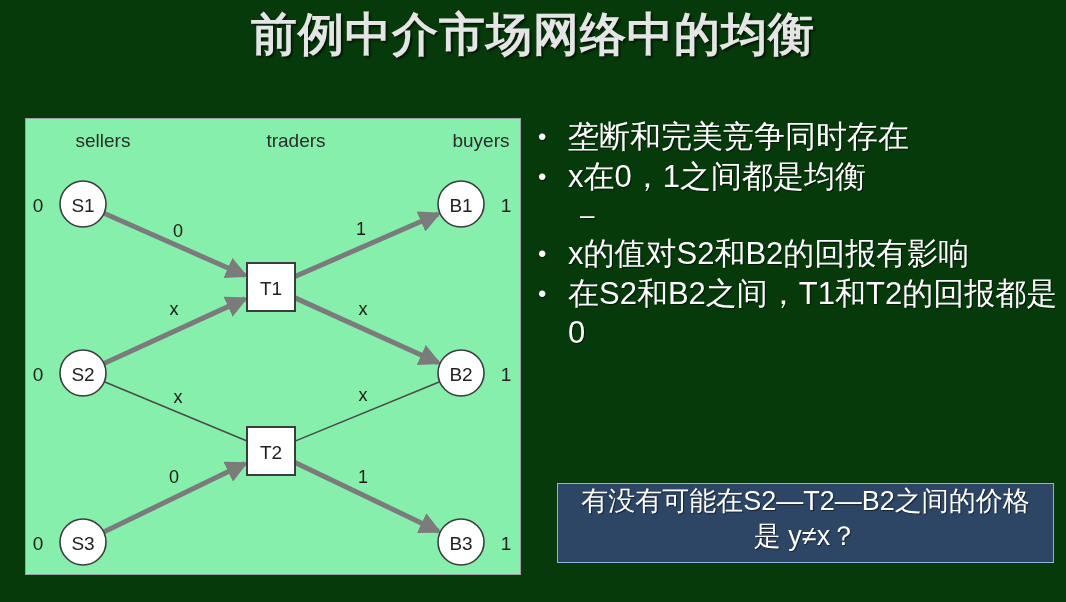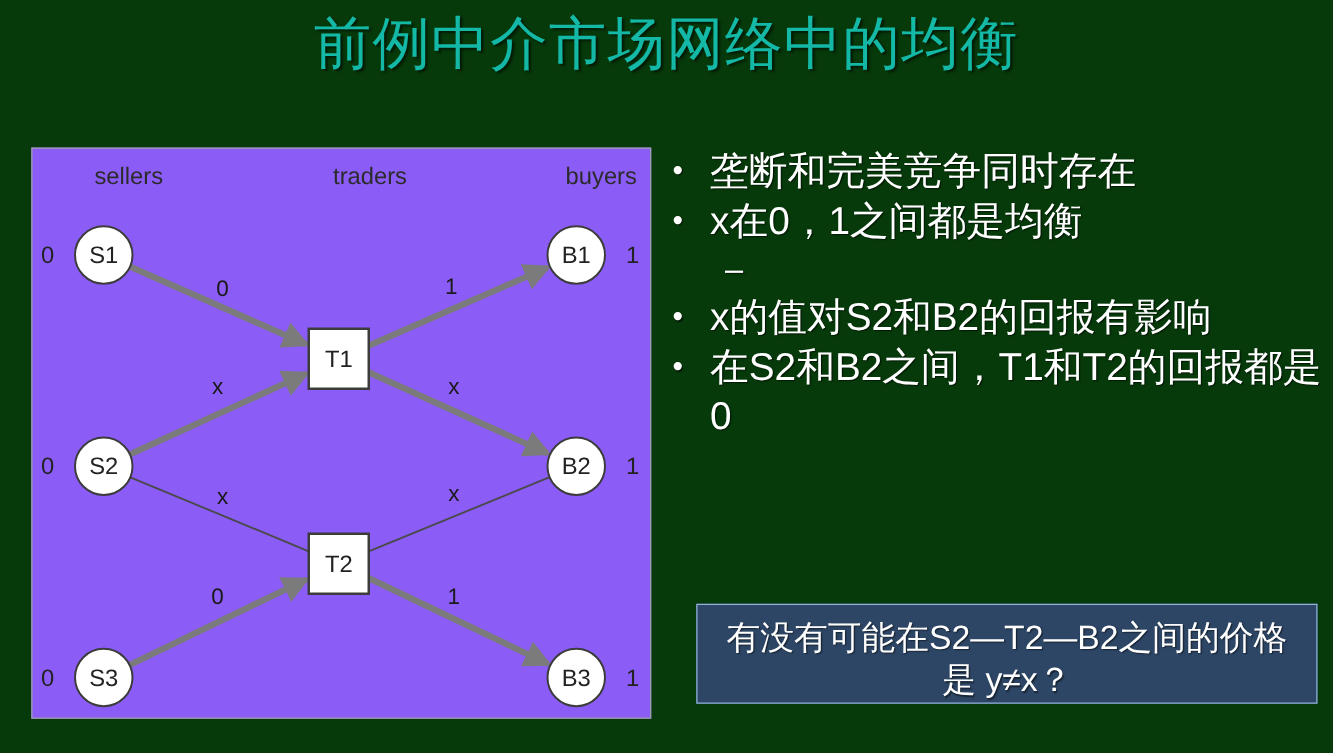--- a/index.html
+++ b/index.html
@@ -15,37 +15,37 @@
     position: relative;
   }
 
   
   #slide-title {
     position: absolute;
     left: 0;
     top: 8px;
     width: 1066px;
     text-align: center;
-    color: #14b8a6;
+    color: #e5e5e5;
     font-size: 46px;
-    font-weight: 400;
+    font-weight: 700;
     letter-spacing: 1px;
     line-height: 1.15;
     text-shadow: 2px 2px 2px rgba(0,0,0,0.55);
     white-space: nowrap;
   }
 
   
   #diagram-panel {
     position: absolute;
     left: 25px;
     top: 118px;
     width: 496px;
     height: 457px;
-    background: #8b5cf6;
+    background: #86efac;
     border: 1px solid #9aa0a6;
     box-sizing: border-box;
   }
   #diagram-svg {
     position: absolute;
     left: 0;
     top: 0;
     width: 496px;
     height: 457px;
     display: block;
@@ -143,21 +143,21 @@
   #callout-box {
     position: absolute;
     left: 557px;
     top: 483px;
     width: 497px;
     height: 80px;
     box-sizing: border-box;
     background: #2d4665;
     border: 1px solid #8fb3d9;
     display: flex;
-    align-items: flex-end;
+    align-items: flex-start;
     justify-content: center;
   }
   #callout-text {
     color: #ffffff;
     font-size: 27px;
     line-height: 1.28;
     text-align: center;
     padding: 0 14px;
     text-shadow: 1px 1px 1px rgba(0,0,0,0.5);
   }

